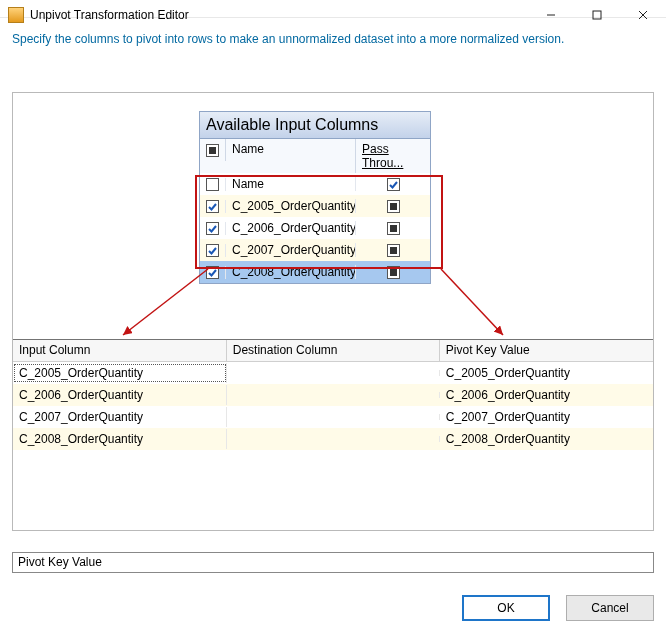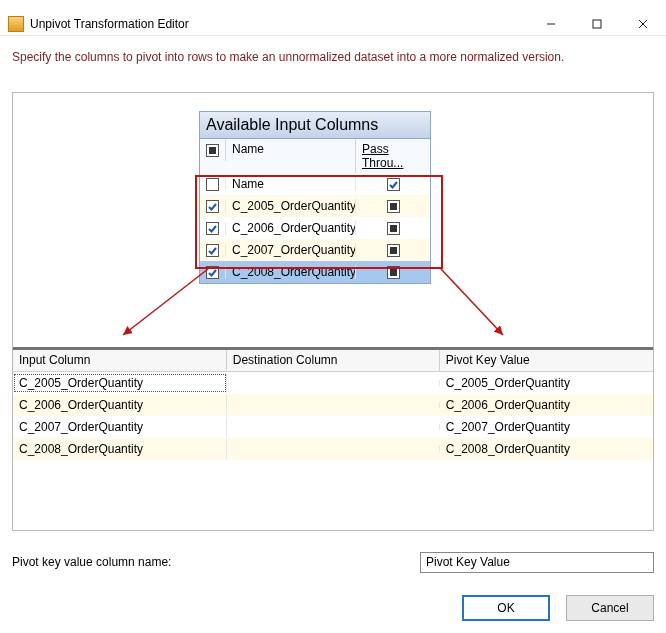--- a/index.html
+++ b/index.html
@@ -9,21 +9,21 @@
     font-size: 12px;
     background: #fff;
     color: #000;
     width: 666px;
     height: 633px;
     overflow: hidden;
     position: relative;
   }
   
   .titlebar {
-    height: 36px;
+    height: 18px;
     display: flex;
     align-items: center;
     padding: 12px 0 0 8px;
     background: #fff;
     border-bottom: 1px solid #e8e8e8;
   }
   .titlebar .app-icon {
     width: 16px; height: 16px;
     background: linear-gradient(180deg,#ffd27a,#e49a1e);
     border: 1px solid #b57f1a;
@@ -33,21 +33,21 @@
   .titlebar .spacer { flex: 1; }
   .winbtn {
     width: 46px; height: 30px;
     display: flex; align-items: center; justify-content: center;
     color: #222;
   }
   .winbtn svg { width: 10px; height: 10px; stroke: #222; stroke-width: 1; fill: none; }
 
   .instruction {
     padding: 14px 12px 6px 12px;
-    color: #7f1d1d;
+    color: #0369a1;
   }
 
   .panel {
     position: absolute;
     left: 12px; right: 12px;
     top: 92px;
     bottom: 102px;
     border: 1px solid #b9b9b9;
     background: #fff;
   }
@@ -97,22 +97,21 @@
 
   
   svg.arrow { position:absolute; pointer-events:none; }
 
   
   .bottom-grid {
     position:absolute;
     left: 0; right:0;
     top: 246px;
     bottom: 0;
-    border-top: 3px solid #737373;
-    margin-top: 8px;
+    border-top: 1px solid #737373;
   }
   .bottom-head {
     display:flex;
     height: 22px;
     background:#f7f7f7;
     border-bottom:1px solid #cfcfcf;
   }
   .col-a { width: 33.4%; padding:3px 6px; border-right:1px solid #cfcfcf;}
   .col-b { width: 33.3%; padding:3px 6px; border-right:1px solid #cfcfcf;}
   .col-c { width: 33.3%; padding:3px 6px;}
@@ -320,20 +319,19 @@
           <div class="col-a">C_2008_OrderQuantity</div>
           <div class="col-b"></div>
           <div class="col-c">C_2008_OrderQuantity</div>
         </div>
       </div>
   </div>
 
 </div>
 
 <div class="footer-row">
-  <div class="lbl">Pivot key value column name:</div>
   <input type="text" value="Pivot Key Value" style="">
 </div>
 
 <div class="button-row">
   <button class="btn primary">OK</button>
   <button class="btn">Cancel</button>
 </div>
 
 </body></html>

